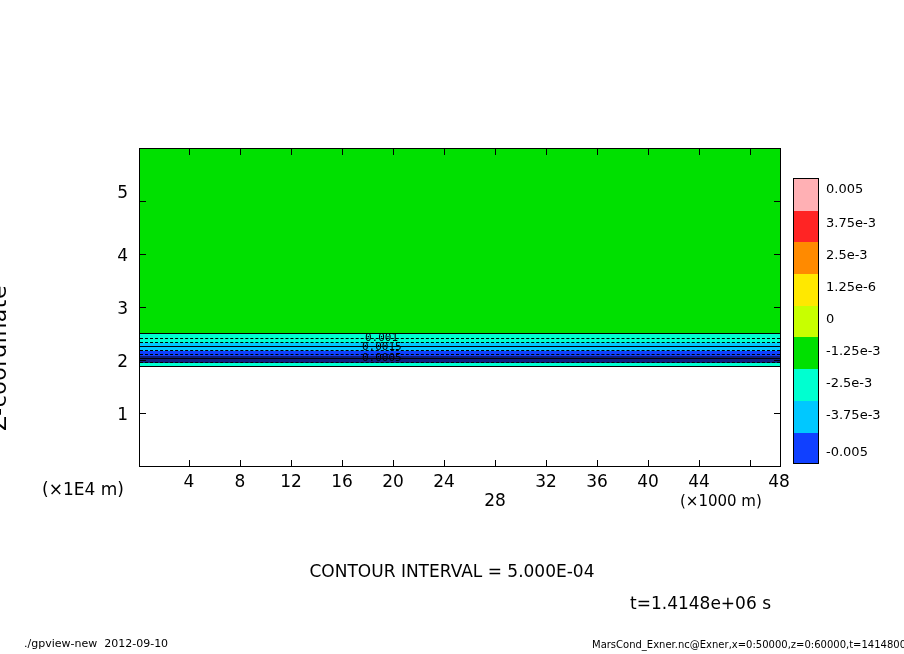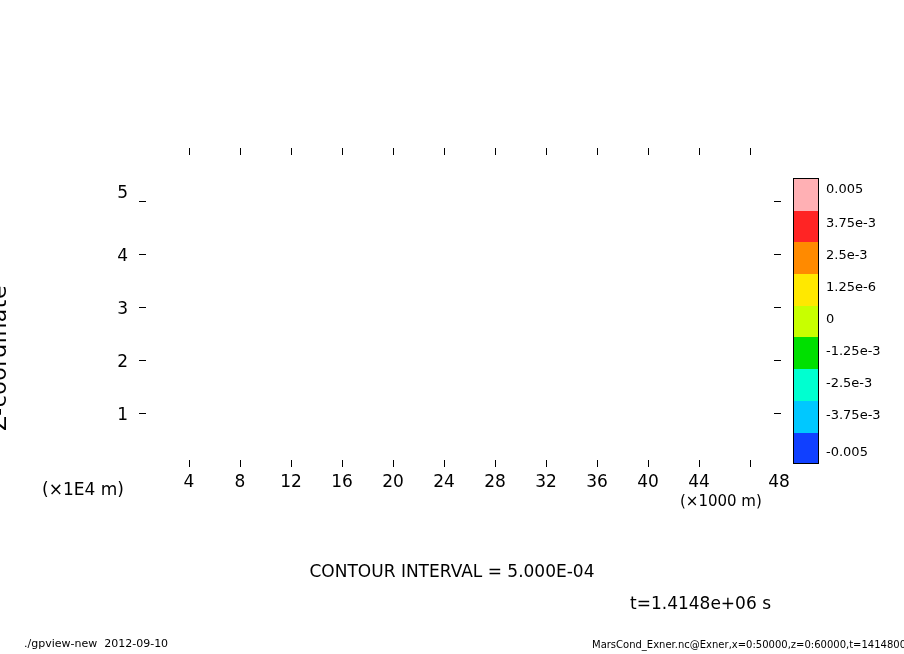--- a/index.html
+++ b/index.html
@@ -132,20 +132,50 @@
     white-space: pre;
     font-family: "DejaVu Sans Mono", monospace;
   }
 </style>
 </head>
 <body>
 
 <div id="page">
 
 
+  <div id="plot-frame">
+
+    <div class="band" style="top:0px;height:185px;background:#00e000;"></div>
+
+    <div class="band" style="top:185px;height:9px;background:#00ffd0;"></div>
+
+    <div class="band" style="top:194px;height:8px;background:#00c8ff;"></div>
+
+    <div class="band" style="top:202px;height:5px;background:#1040ff;"></div>
+
+    <div class="band" style="top:207px;height:7px;background:#102080;"></div>
+
+    <div class="band" style="top:214px;height:3px;background:#00ffd0;"></div>
+
+    <div class="band" style="top:217px;height:102px;background:#ffffff;"></div>
+
+    <div class="contourline" style="top:184px;"></div>
+    <div class="dashline" style="top:189px;"></div>
+    <div class="dashline" style="top:193px;"></div>
+    <div class="contourline" style="top:197px;"></div>
+    <div class="dashline" style="top:201px;"></div>
+    <div class="dashline" style="top:205px;"></div>
+    <div class="contourline" style="top:209px;"></div>
+    <div class="dashline" style="top:213px;"></div>
+    <div class="contourline" style="top:217px;"></div>
+
+    <div class="cval" style="left:225px;top:182px;">0.001</div>
+    <div class="cval" style="left:222px;top:191px;">0.0015</div>
+    <div class="cval" style="left:222px;top:202px;">0.0005</div>
+  </div>
 
   <div>
     <div class="tick-x-top" style="left:189px;top:148px;height:7px;"></div>
     <div class="tick-x-top" style="left:240px;top:148px;height:7px;"></div>
     <div class="tick-x-top" style="left:291px;top:148px;height:7px;"></div>
     <div class="tick-x-top" style="left:342px;top:148px;height:7px;"></div>
     <div class="tick-x-top" style="left:393px;top:148px;height:7px;"></div>
     <div class="tick-x-top" style="left:444px;top:148px;height:7px;"></div>
     <div class="tick-x-top" style="left:495px;top:148px;height:7px;"></div>
     <div class="tick-x-top" style="left:546px;top:148px;height:7px;"></div>
@@ -168,21 +198,21 @@
     <div class="tick-x-bot" style="left:750px;top:460px;height:7px;"></div>
   </div>
 
   <div>
     <div class="xlab" style="left:169px;top:471px;width:40px;">4</div>
     <div class="xlab" style="left:220px;top:471px;width:40px;">8</div>
     <div class="xlab" style="left:271px;top:471px;width:40px;">12</div>
     <div class="xlab" style="left:322px;top:471px;width:40px;">16</div>
     <div class="xlab" style="left:373px;top:471px;width:40px;">20</div>
     <div class="xlab" style="left:424px;top:471px;width:40px;">24</div>
-    <div class="xlab" style="left:475px;top:471px;width:40px;">28</div>
+    <div class="xlab" style="left:475px;top:490px;width:40px;">28</div>
     <div class="xlab" style="left:526px;top:471px;width:40px;">32</div>
     <div class="xlab" style="left:577px;top:471px;width:40px;">36</div>
     <div class="xlab" style="left:628px;top:471px;width:40px;">40</div>
     <div class="xlab" style="left:679px;top:471px;width:40px;">44</div>
     <div class="xlab" style="left:759px;top:471px;width:40px;">48</div>
   </div>
 
   <div>
     <div class="tick-y-left" style="left:139px;top:413px;width:7px;"></div>
     <div class="tick-y-left" style="left:139px;top:360px;width:7px;"></div>

